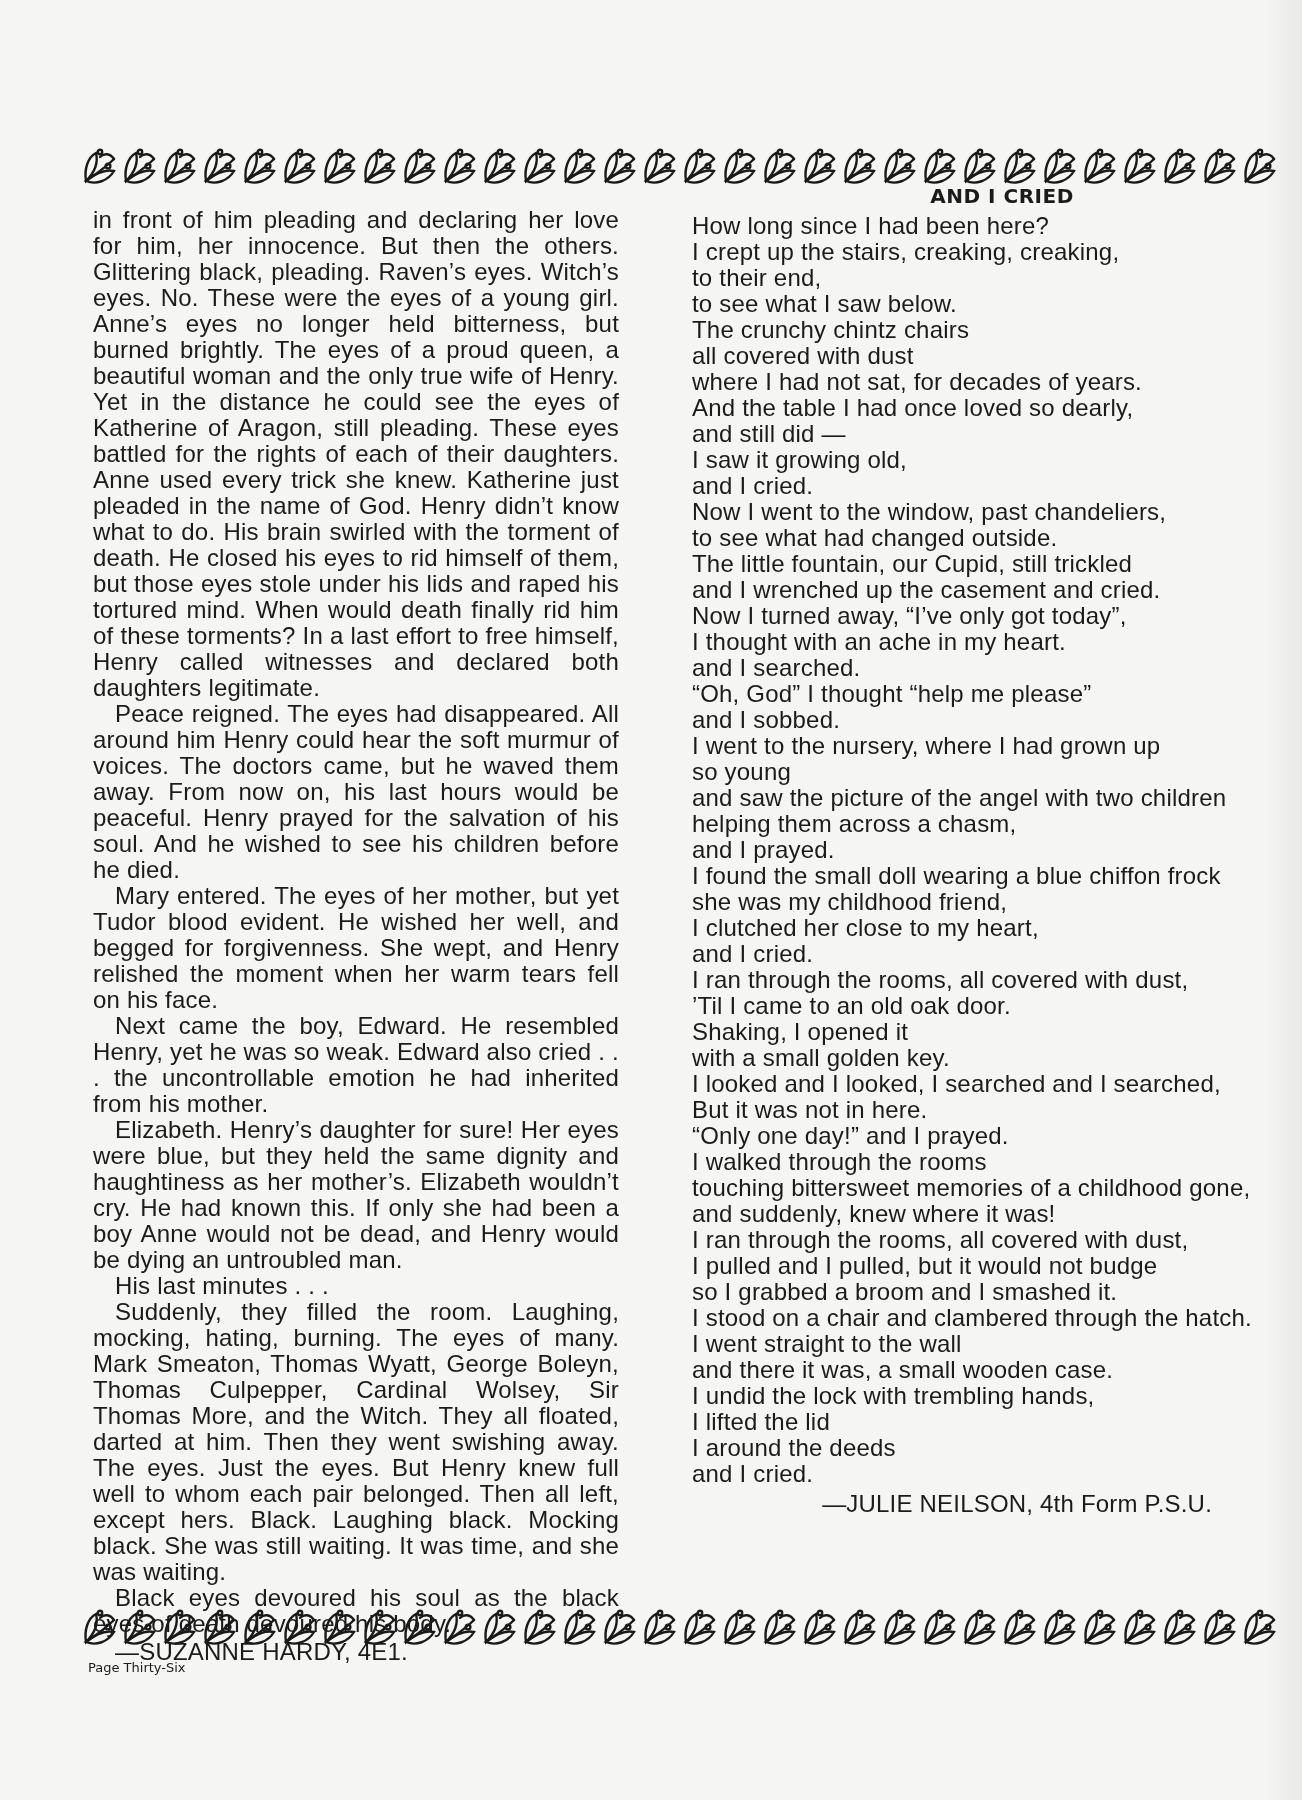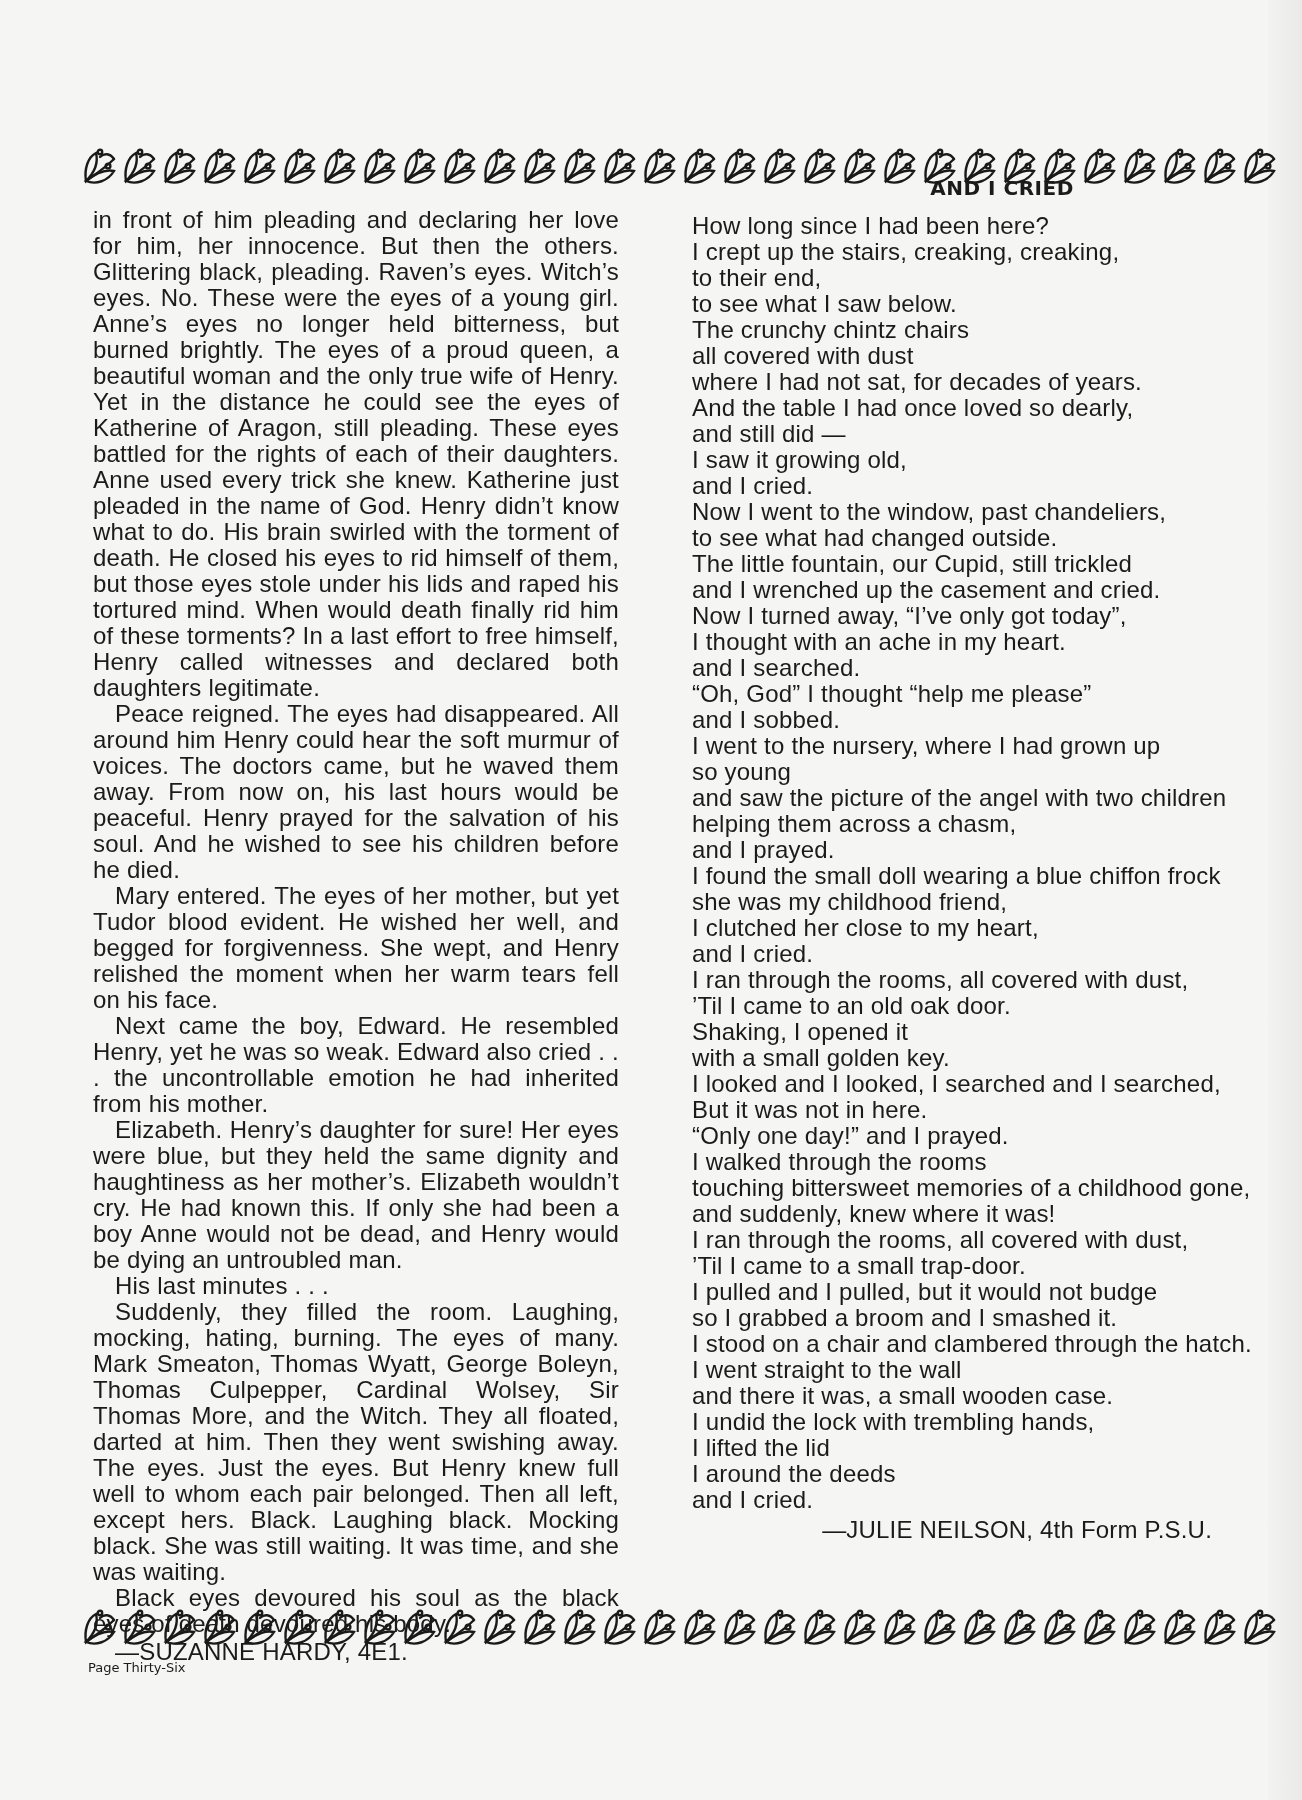--- a/index.html
+++ b/index.html
@@ -30,21 +30,21 @@
   .col-left { left: 93px; width: 526px; }
   .col-right { left: 692px; width: 520px; }
   .col-left p {
     margin: 0; text-align: justify; text-indent: 22px;
   }
   .col-left p.first { text-indent: 0; }
   .col-left p + p { margin-top: 0; }
   .byline { text-align: right; margin: 0; }
   .col-left .byline { margin-top: 2px; }
   .poem-title {
-    position: absolute; top: 176px; left: 672px; width: 520px;
+    position: absolute; top: 184px; left: 672px; width: 520px;
     text-align: center; padding-left: 140px; box-sizing: border-box;
     font-family: "DejaVu Sans", sans-serif; font-weight: bold;
     font-size: 20px; letter-spacing: 0.5px; line-height: 24px;
   }
   .col-right .poem-line { margin: 0; white-space: nowrap; }
   .col-right { top: 213px; }
   .col-right .byline { margin-top: 4px; }
   .page-number {
     position: absolute; left: 88px; top: 1660px;
     font-family: "DejaVu Sans", sans-serif; font-size: 13px;
@@ -466,21 +466,20 @@
     <div class="poem-line">’Til I came to an old oak door.</div>
     <div class="poem-line">Shaking, I opened it</div>
     <div class="poem-line">with a small golden key.</div>
     <div class="poem-line">I looked and I looked, I searched and I searched,</div>
     <div class="poem-line">But it was not in here.</div>
     <div class="poem-line">“Only one day!” and I prayed.</div>
     <div class="poem-line">I walked through the rooms</div>
     <div class="poem-line">touching bittersweet memories of a childhood gone,</div>
     <div class="poem-line">and suddenly, knew where it was!</div>
     <div class="poem-line">I ran through the rooms, all covered with dust,</div>
-    <div class="poem-line">’Til I came to a small trap-door.</div>
     <div class="poem-line">I pulled and I pulled, but it would not budge</div>
     <div class="poem-line">so I grabbed a broom and I smashed it.</div>
     <div class="poem-line">I stood on a chair and clambered through the hatch.</div>
     <div class="poem-line">I went straight to the wall</div>
     <div class="poem-line">and there it was, a small wooden case.</div>
     <div class="poem-line">I undid the lock with trembling hands,</div>
     <div class="poem-line">I lifted the lid</div>
     <div class="poem-line">I around the deeds</div>
     <div class="poem-line">and I cried.</div>
     <p class="byline">—JULIE NEILSON, 4th Form P.S.U.</p>

